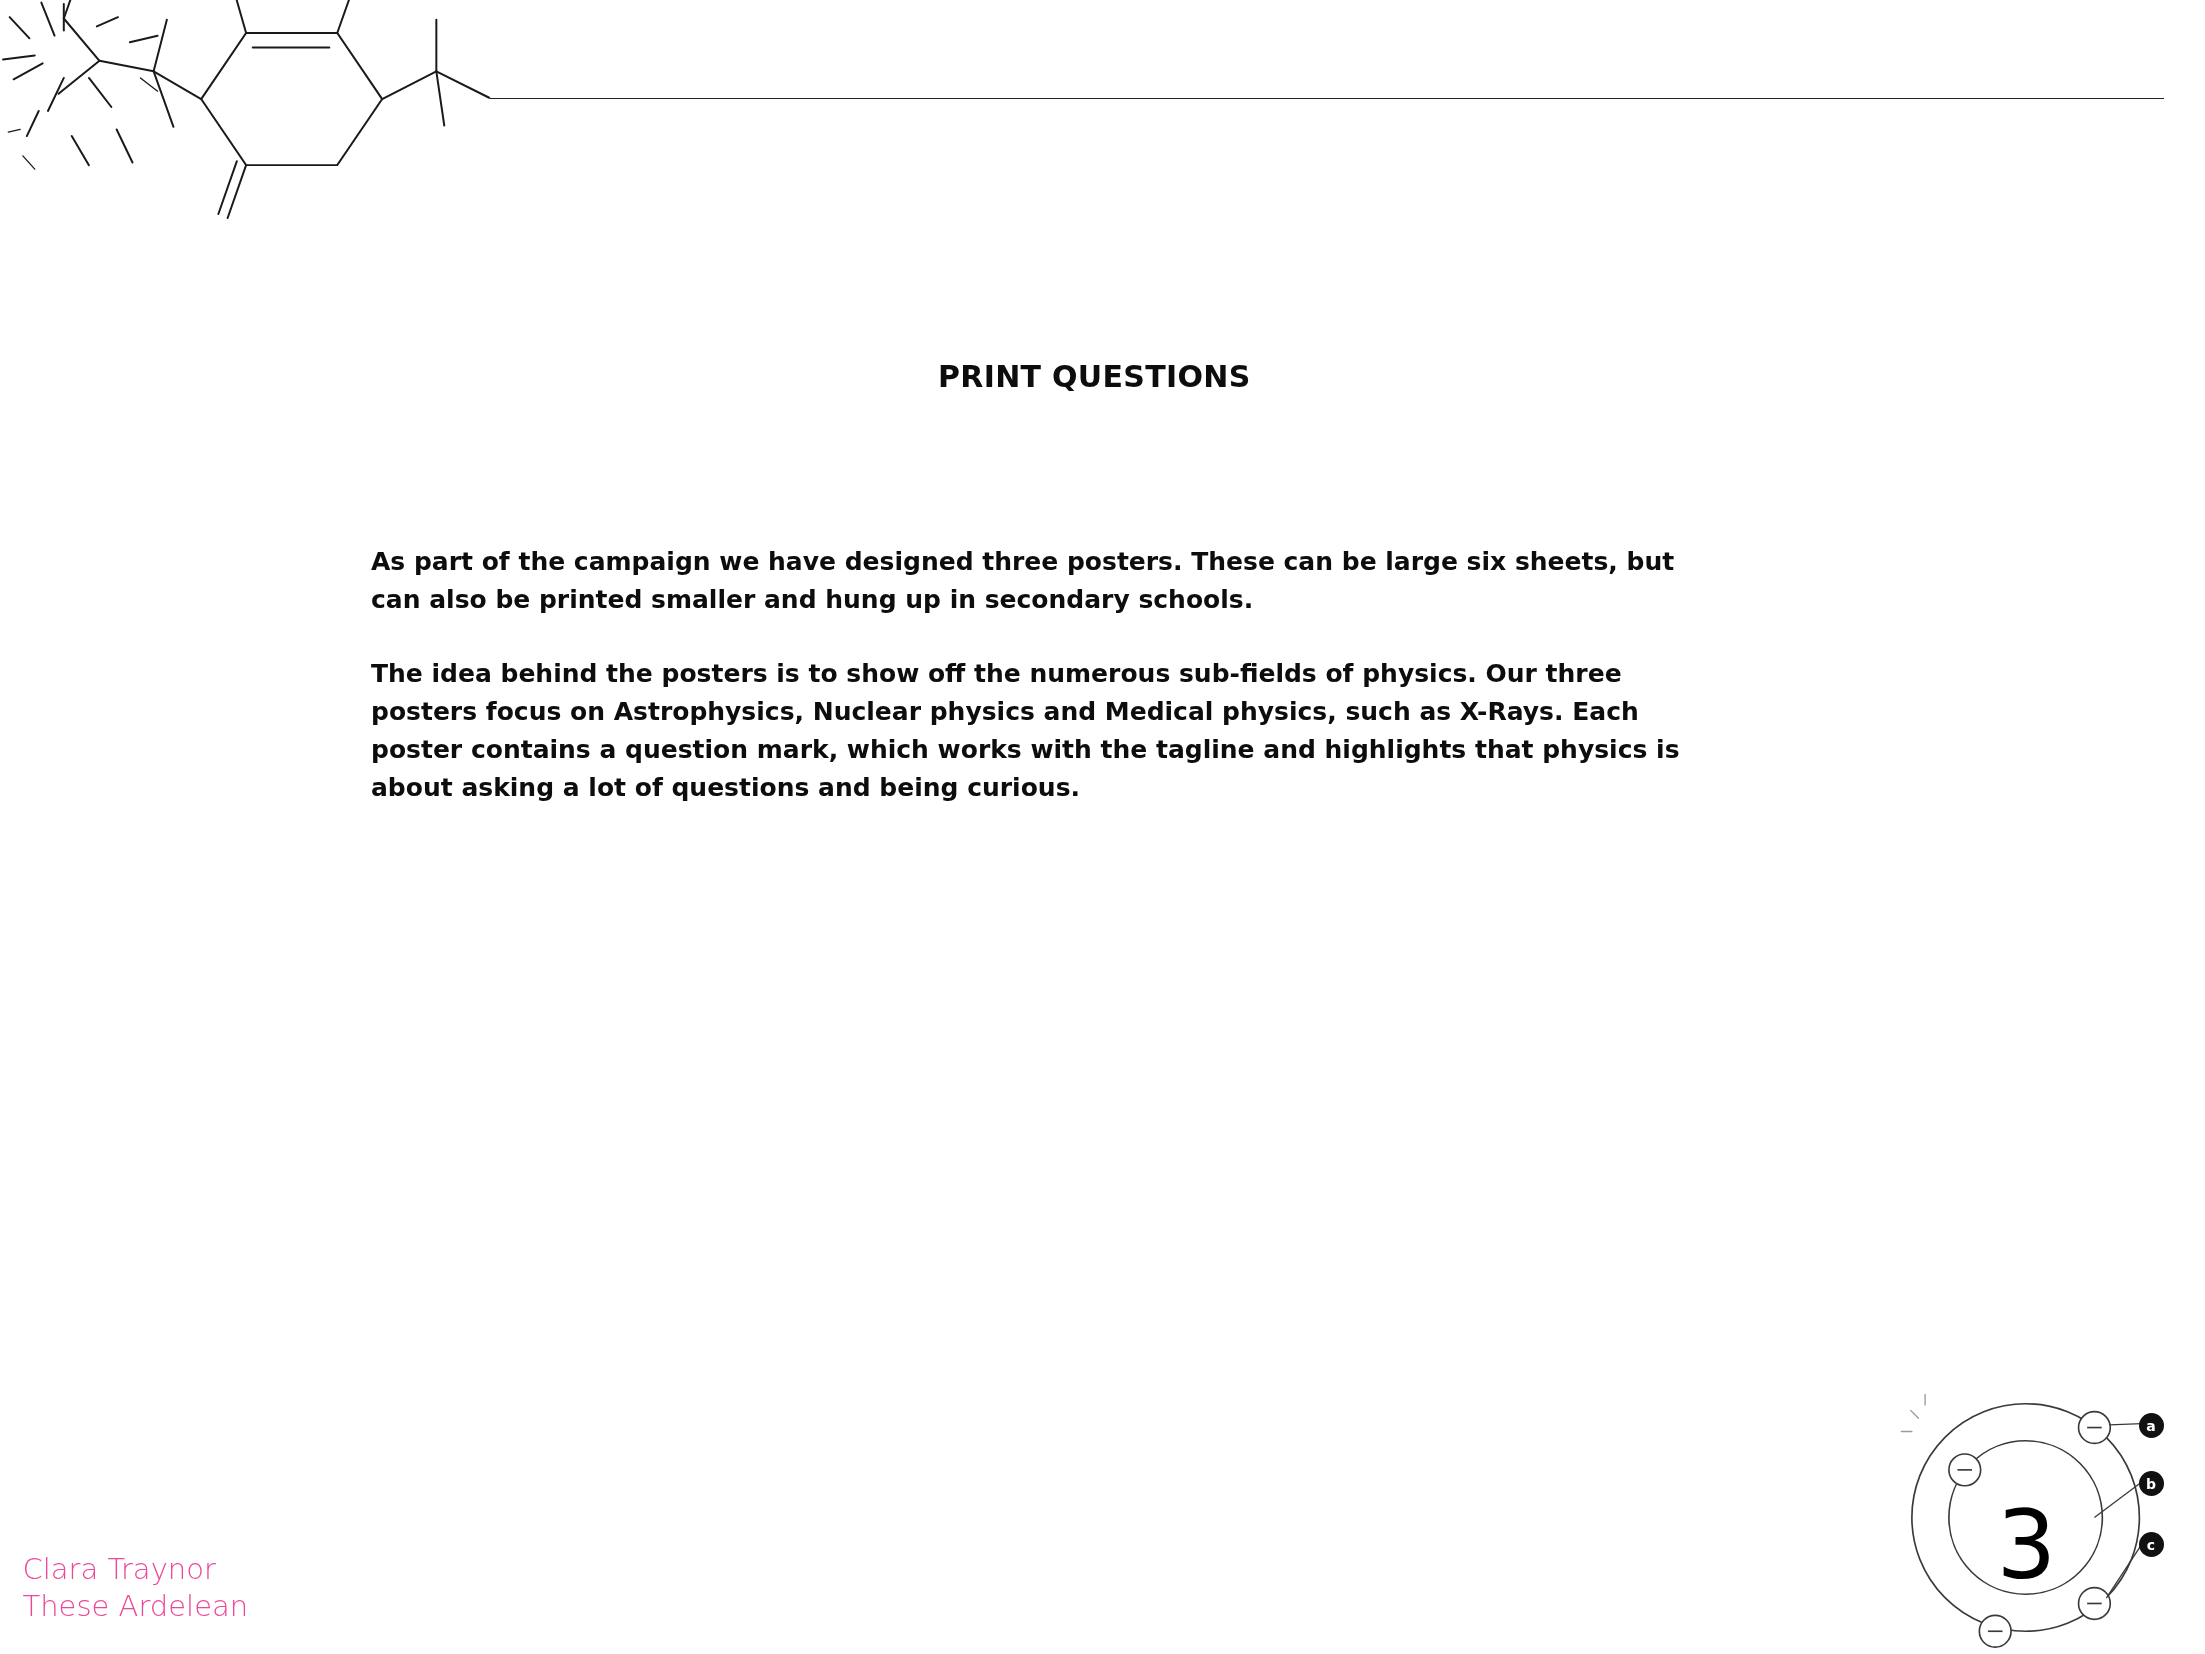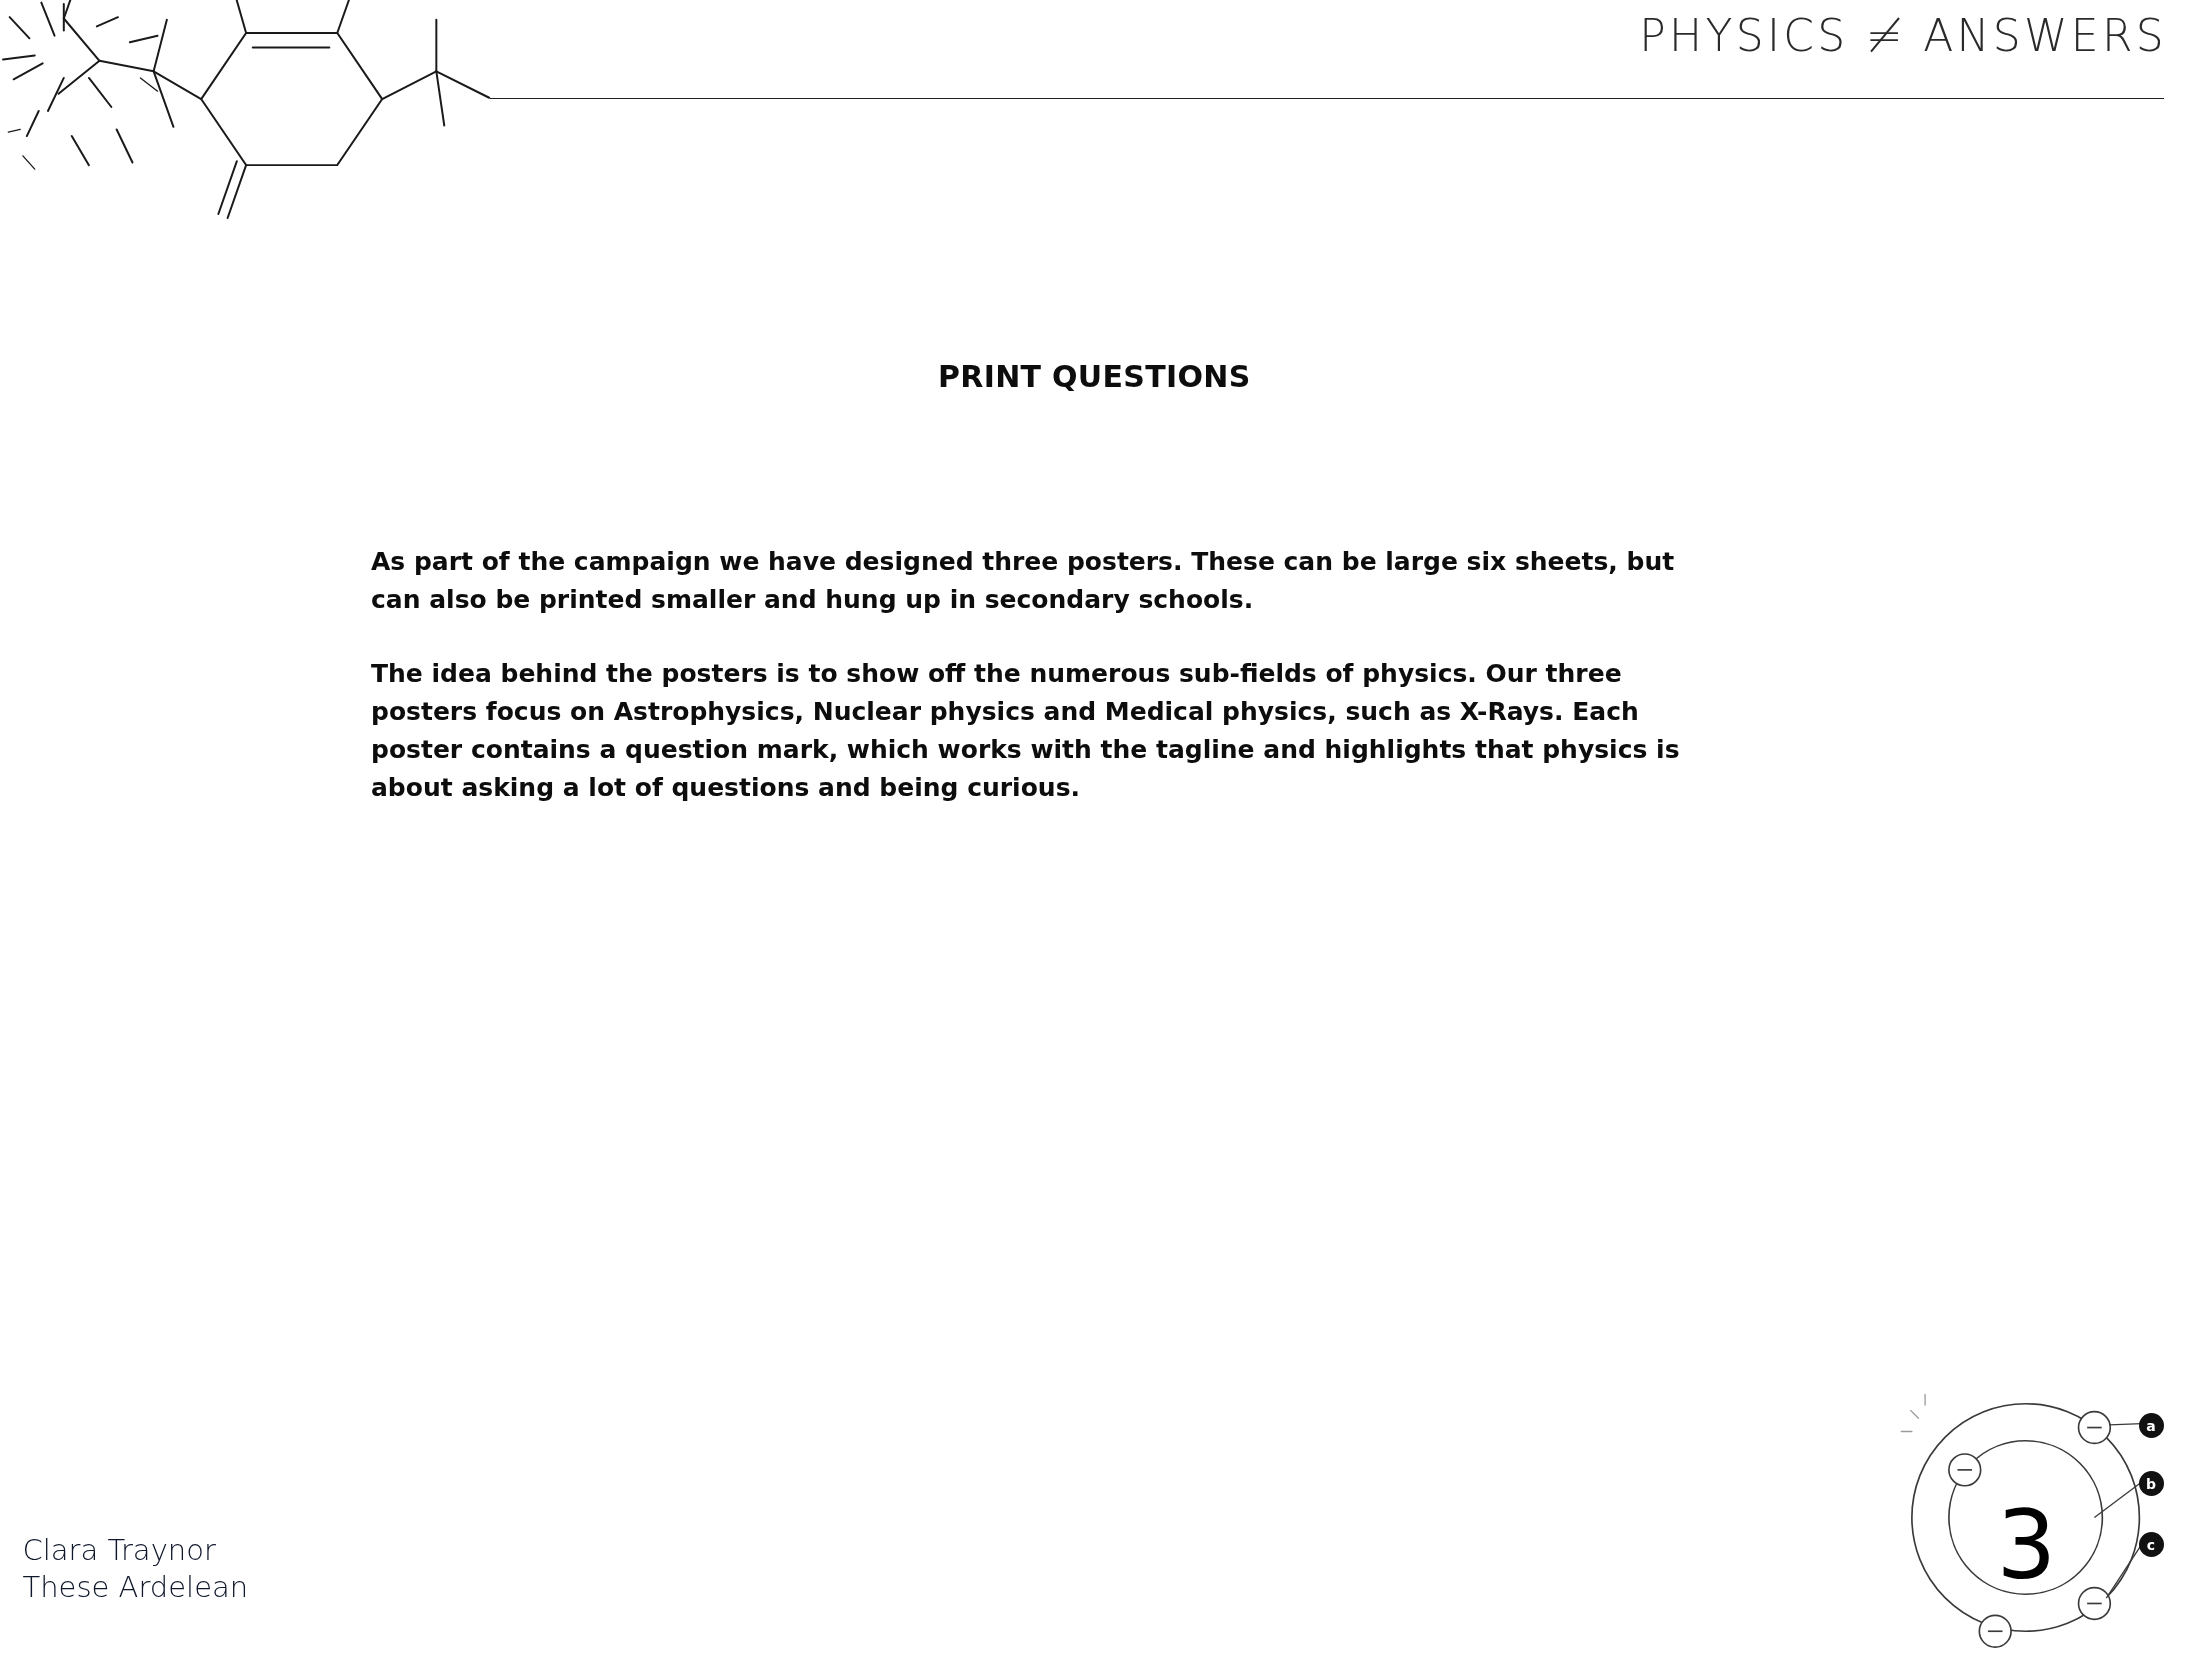--- a/index.html
+++ b/index.html
@@ -78,26 +78,26 @@
     margin: 0 0 36px 8px;
   }
   #body-copy p:last-child {
     margin-bottom: 0;
   }
 
   
   #credits {
     position: absolute;
     left: 22.5px;
-    bottom: 47px;
+    bottom: 28px;
     font-family: "DejaVu Sans", sans-serif;
     font-weight: 300;
     font-size: 29px;
     line-height: 1.30;
-    color: #0f172a;
+    color: #ec4899;
   }
 
   
   #atom-badge {
     position: absolute;
     right: 18.5px;
     bottom: 4px;
     width: 291px;
     height: 265px;
   }
@@ -176,21 +176,20 @@
       <path d="M34 236 L52 256"></path>
       <path d="M12 200 L30 196"></path>
       <path d="M212 118 L238 138"></path>
     </g>
   </svg>
 </div>
 
 <div id="header-rule"></div>
 
 <div id="tagline-block">
-  <div class="tagline-line" id="tagline-line-1">PHYSICS ≠ ANSWERS</div>
 </div>
 
 <h1 id="page-title">PRINT QUESTIONS</h1>
 
 <div id="body-copy">
   <p>As part of the campaign we have designed three posters. These can be large six sheets, but can also be printed smaller and hung up in secondary schools.</p>
   <p>The idea behind the posters is to show off the numerous sub-fields of physics. Our three posters focus on Astrophysics, Nuclear physics and Medical physics, such as X-Rays. Each poster contains a question mark, which works with the tagline and highlights that physics is about asking a lot of questions and being curious.</p>
 </div>
 
 <div id="credits">

